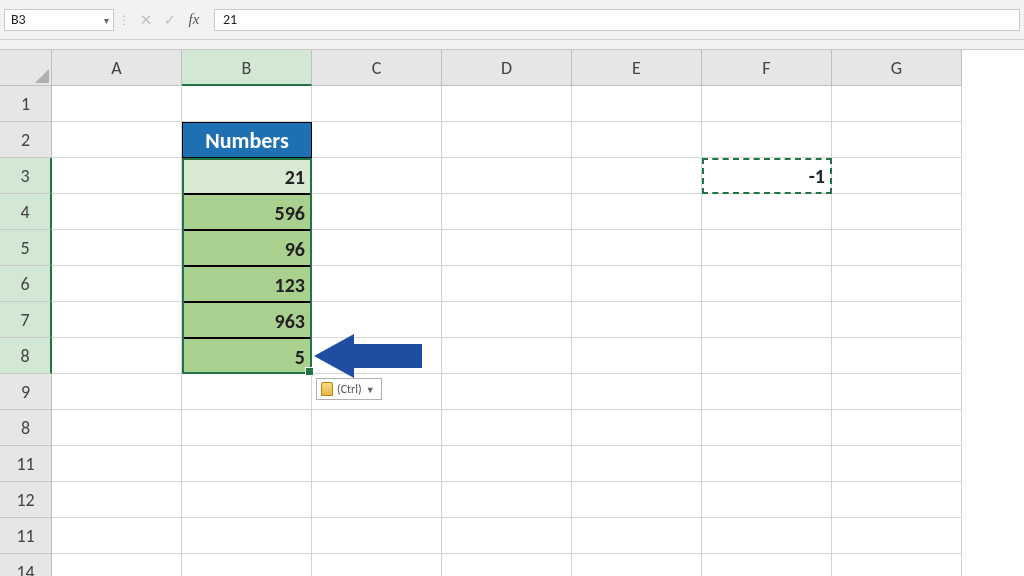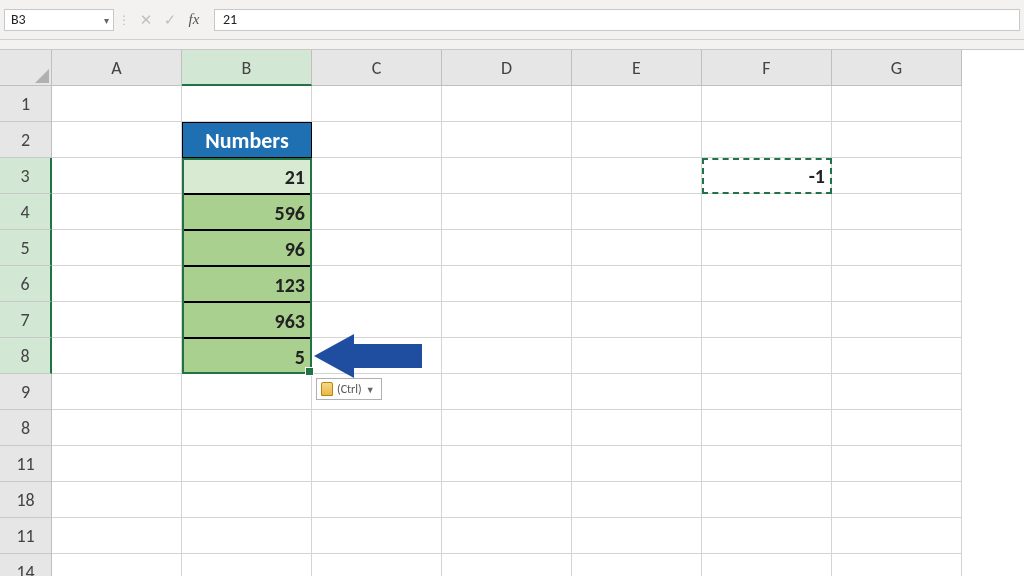--- a/index.html
+++ b/index.html
@@ -328,21 +328,21 @@
     <div class="cell"></div>
     <div class="cell"></div>
     <div class="row-head">11</div>
     <div class="cell"></div>
     <div class="cell"></div>
     <div class="cell"></div>
     <div class="cell"></div>
     <div class="cell"></div>
     <div class="cell"></div>
     <div class="cell"></div>
-    <div class="row-head">18</div>
+    <div class="row-head">12</div>
     <div class="cell"></div>
     <div class="cell"></div>
     <div class="cell"></div>
     <div class="cell"></div>
     <div class="cell"></div>
     <div class="cell"></div>
     <div class="cell"></div>
     <div class="row-head">11</div>
     <div class="cell"></div>
     <div class="cell"></div>

